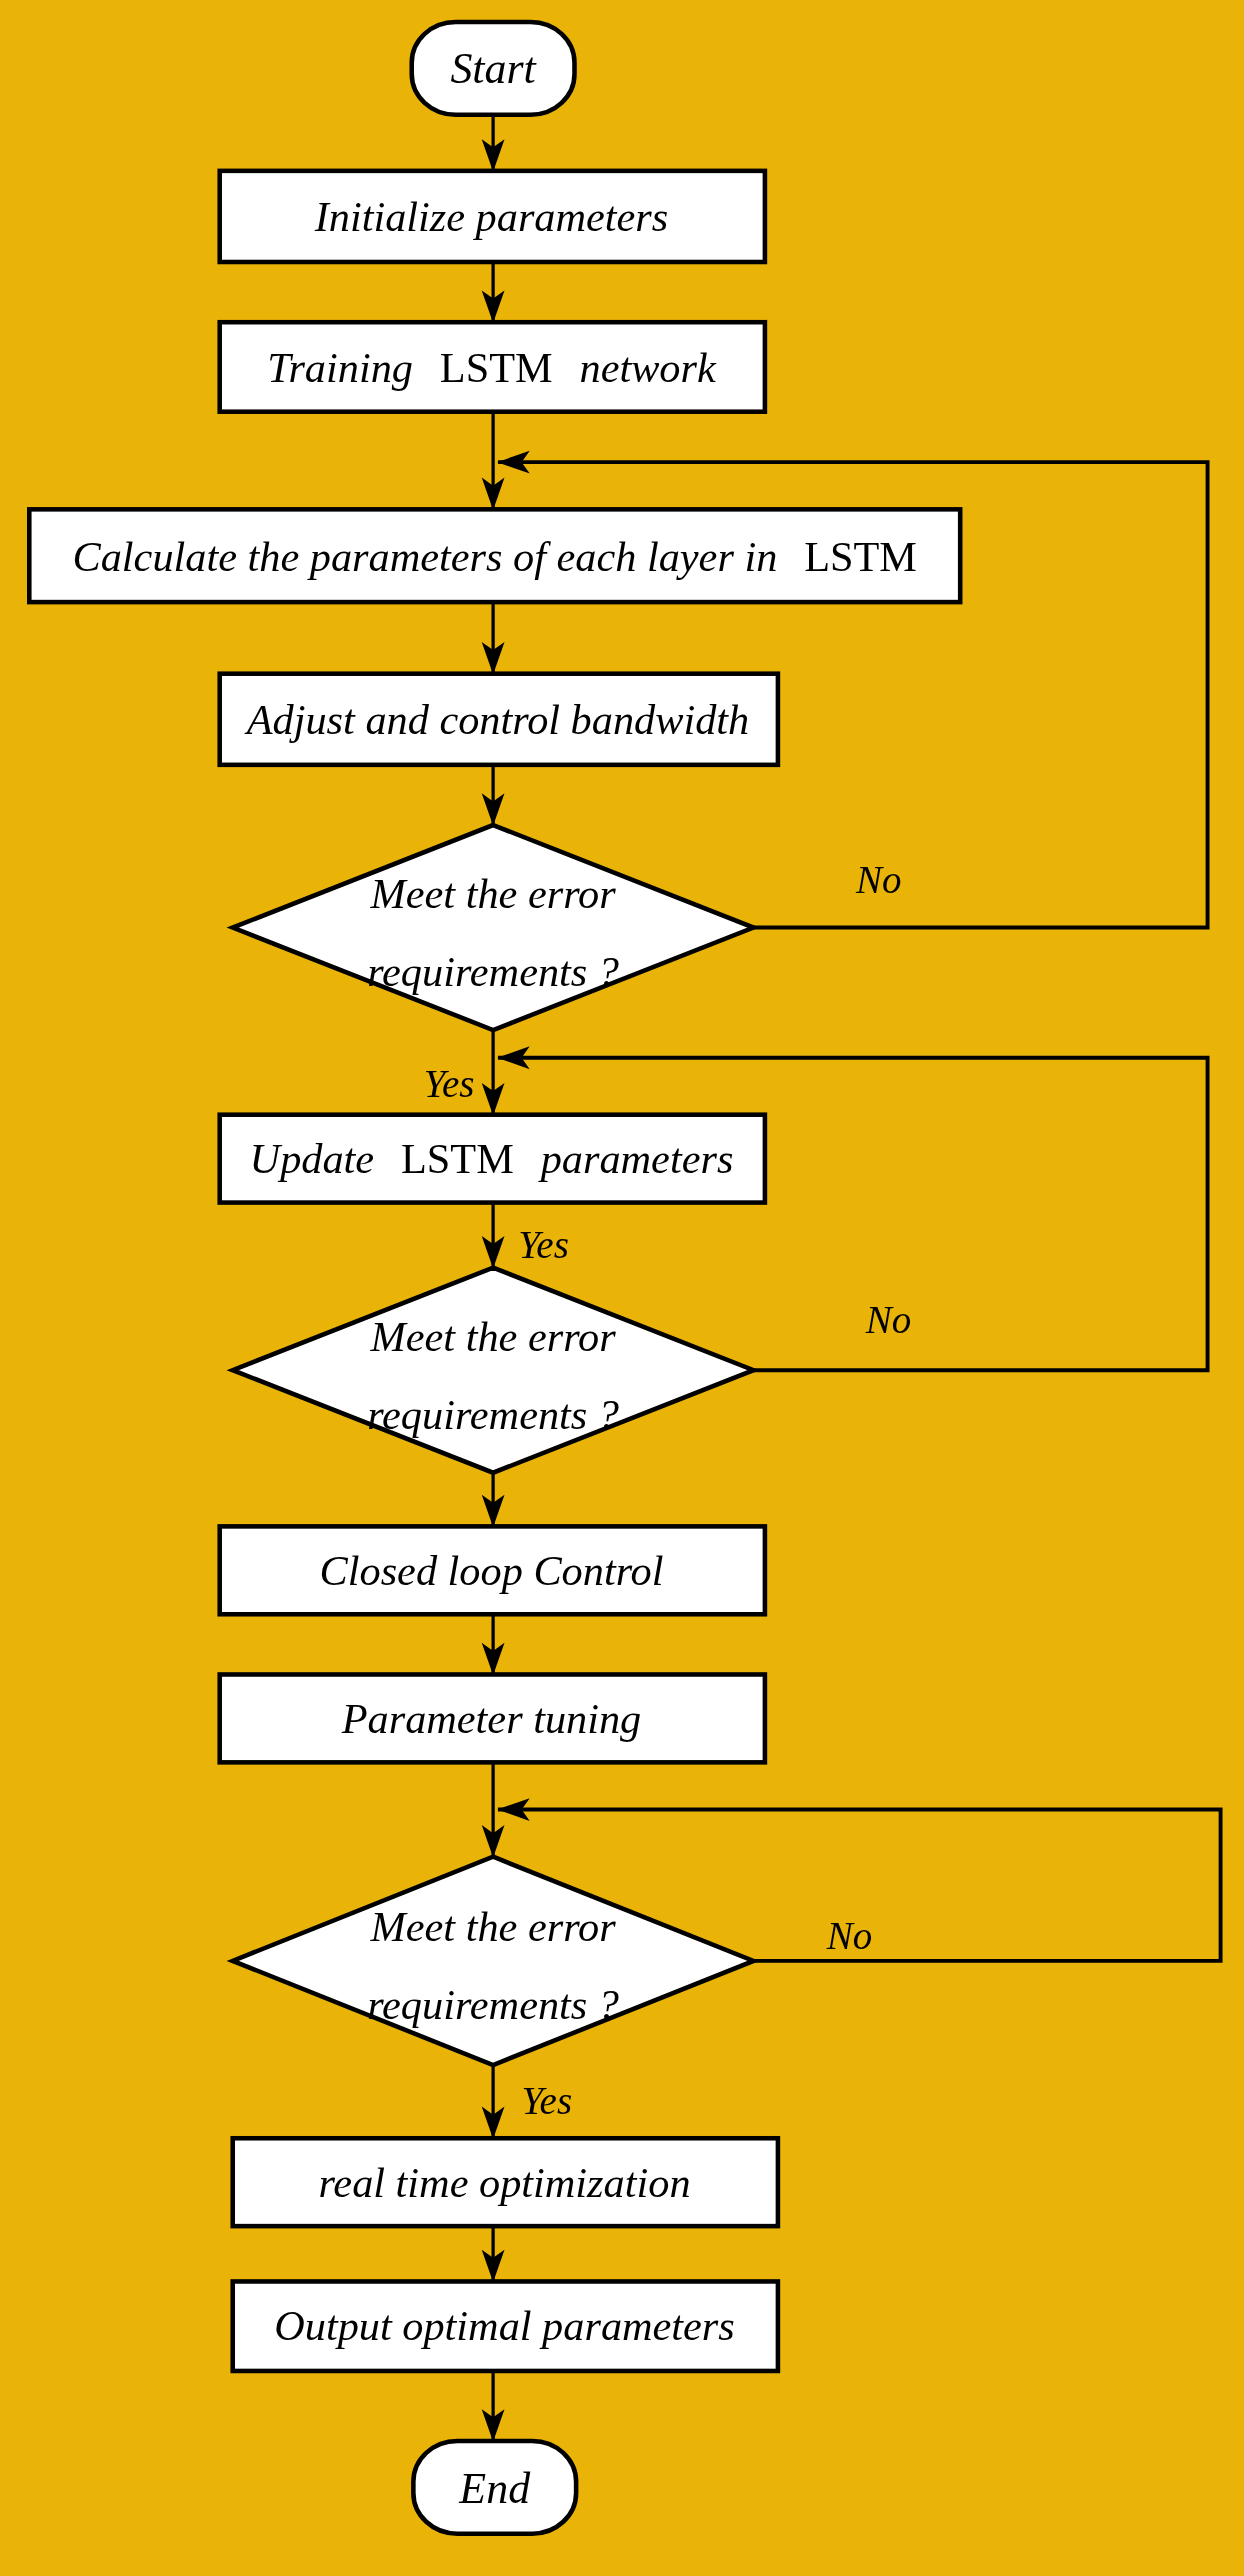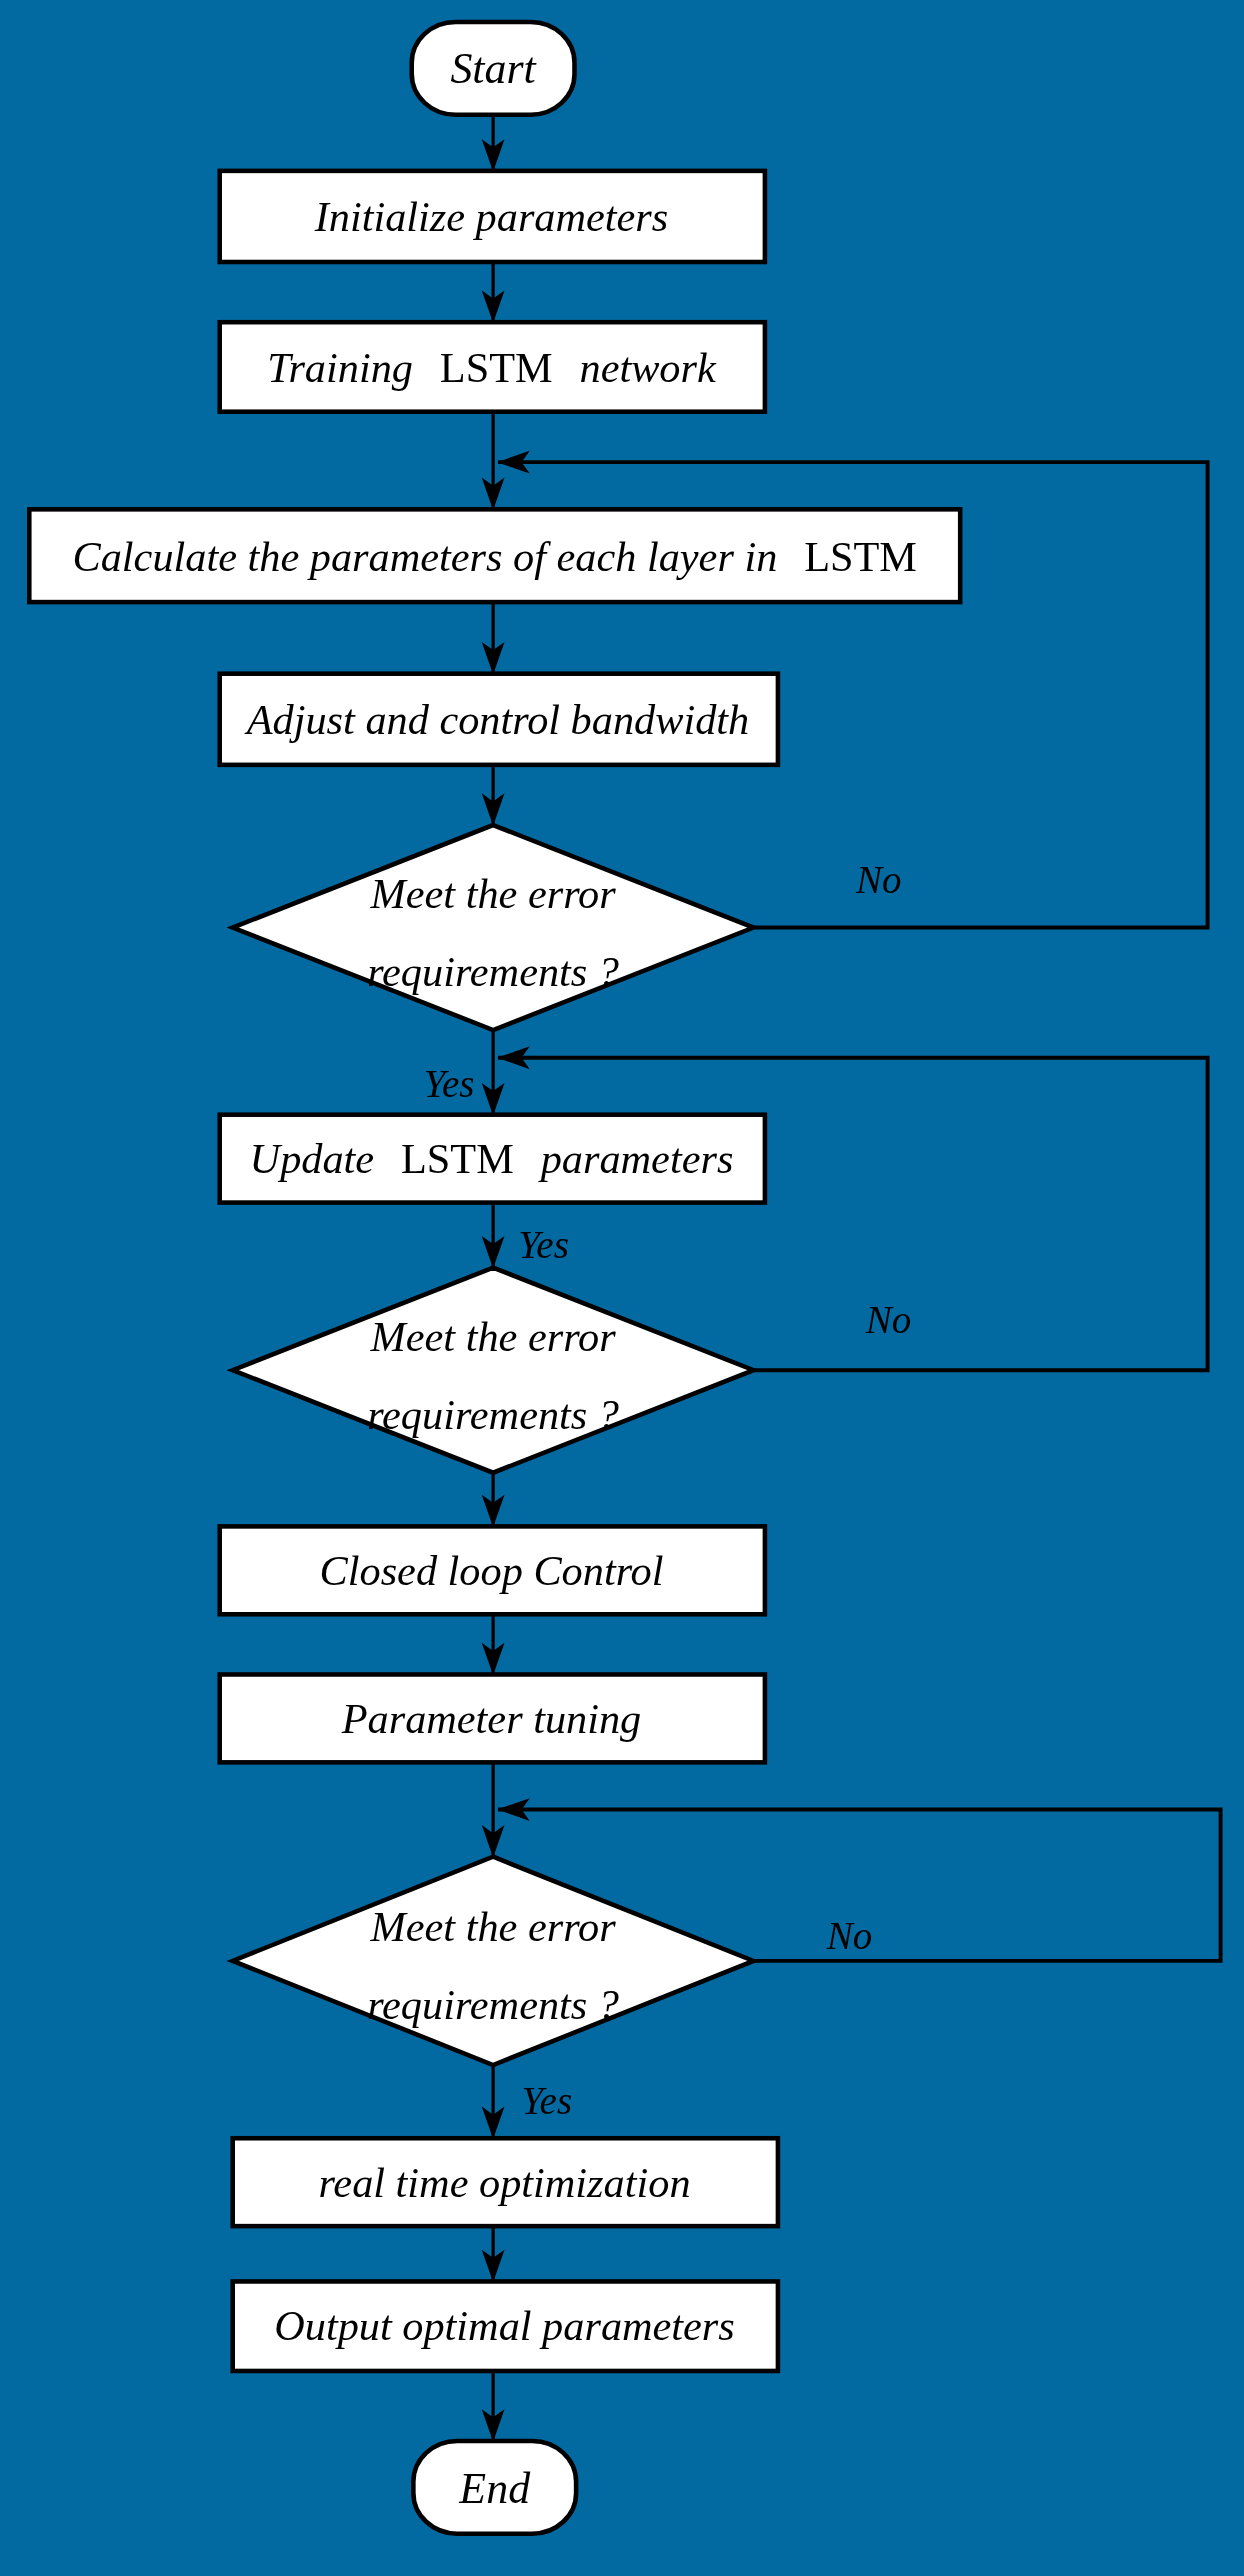--- a/index.html
+++ b/index.html
@@ -7,21 +7,21 @@
     padding: 0;
     background: #ffffff;
     width: 1245px;
     height: 2576px;
     overflow: hidden;
   }
   #stage {
     position: relative;
     width: 1245px;
     height: 2576px;
-    background: #0369a1;
+    background: #eab308;
   }
   svg { display: block; }
   .node {
     fill: #ffffff;
     stroke-width: 2.8px;
     stroke-linejoin: miter;
   }
   .edges path {
     fill: none;
     stroke-width: 2px;

